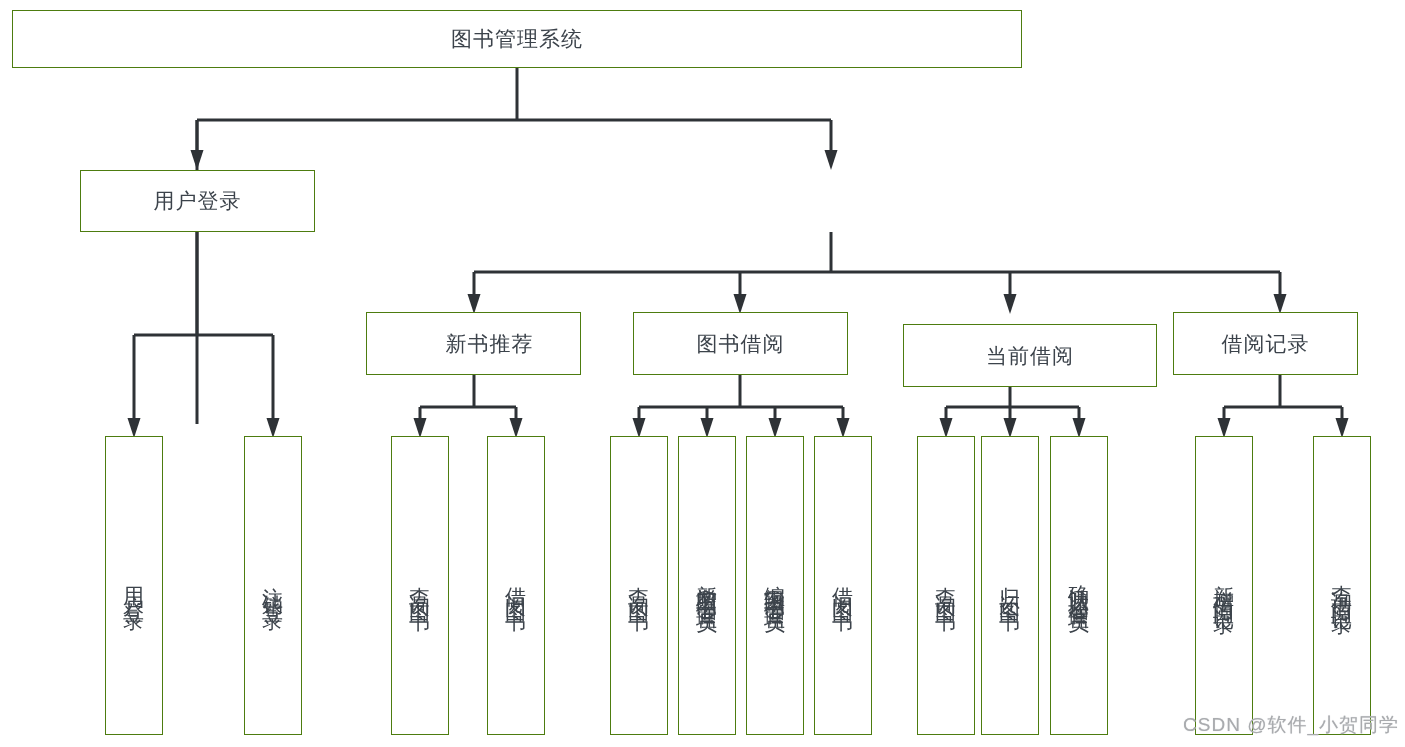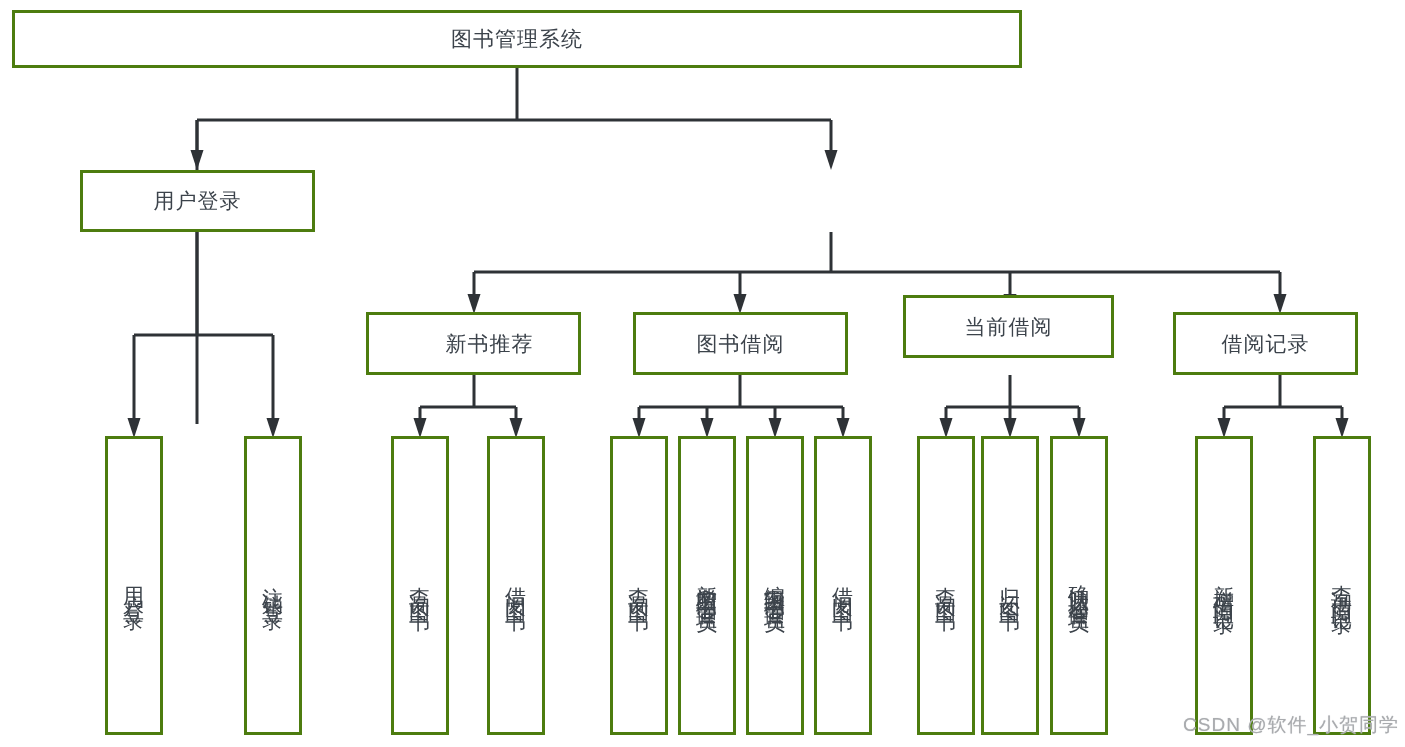--- a/index.html
+++ b/index.html
@@ -8,21 +8,21 @@
     width: 1405px;
     height: 747px;
     background: #ffffff;
     overflow: hidden;
     font-family: "Liberation Sans", sans-serif;
     color: #3c434b;
   }
   .node {
     position: absolute;
     box-sizing: border-box;
-    border: 3px solid #4d7c0f;
+    border: 1px solid #4d7c0f;
     background: #ffffff;
     display: flex;
     align-items: center;
     justify-content: center;
     font-size: 21px;
     letter-spacing: 1px;
     z-index: 2;
   }
   .vnode {
     writing-mode: vertical-rl;
@@ -104,21 +104,21 @@
       <polygon points="1335.5,418 1348.5,418 1342,438"></polygon>
     </g>
   </svg>
 
   <div class="node" style="left:12px; top:10px; width:1010px; height:58px;">图书管理系统</div>
 
   <div class="node" style="left:80px; top:170px; width:235px; height:62px;">用户登录</div>
 
   <div class="node" style="left:366px; top:312px; width:215px; height:63px;padding-left:32px;">新书推荐</div>
   <div class="node" style="left:633px; top:312px; width:215px; height:63px;text-align:right;">图书借阅</div>
-  <div class="node" style="left:903px; top:295px; width:211px; height:63px;">当前借阅</div>
+  <div class="node" style="left:903px; top:324px; width:254px; height:63px;">当前借阅</div>
   <div class="node" style="left:1173px; top:312px; width:185px; height:63px;">借阅记录</div>
 
   <div class="node vnode" style="left:105px; top:436px; width:58px; height:299px;">用户登录</div>
   <div class="node vnode" style="left:244px; top:436px; width:58px; height:299px;">注销登录</div>
 
   <div class="node vnode" style="left:391px; top:436px; width:58px; height:299px;">查询图书</div>
   <div class="node vnode" style="left:487px; top:436px; width:58px; height:299px;">借阅图书</div>
 
   <div class="node vnode" style="left:610px; top:436px; width:58px; height:299px;">查询图书</div>
   <div class="node vnode" style="left:678px; top:436px; width:58px; height:299px; letter-spacing:4px;">新增图书（管理员）</div>

